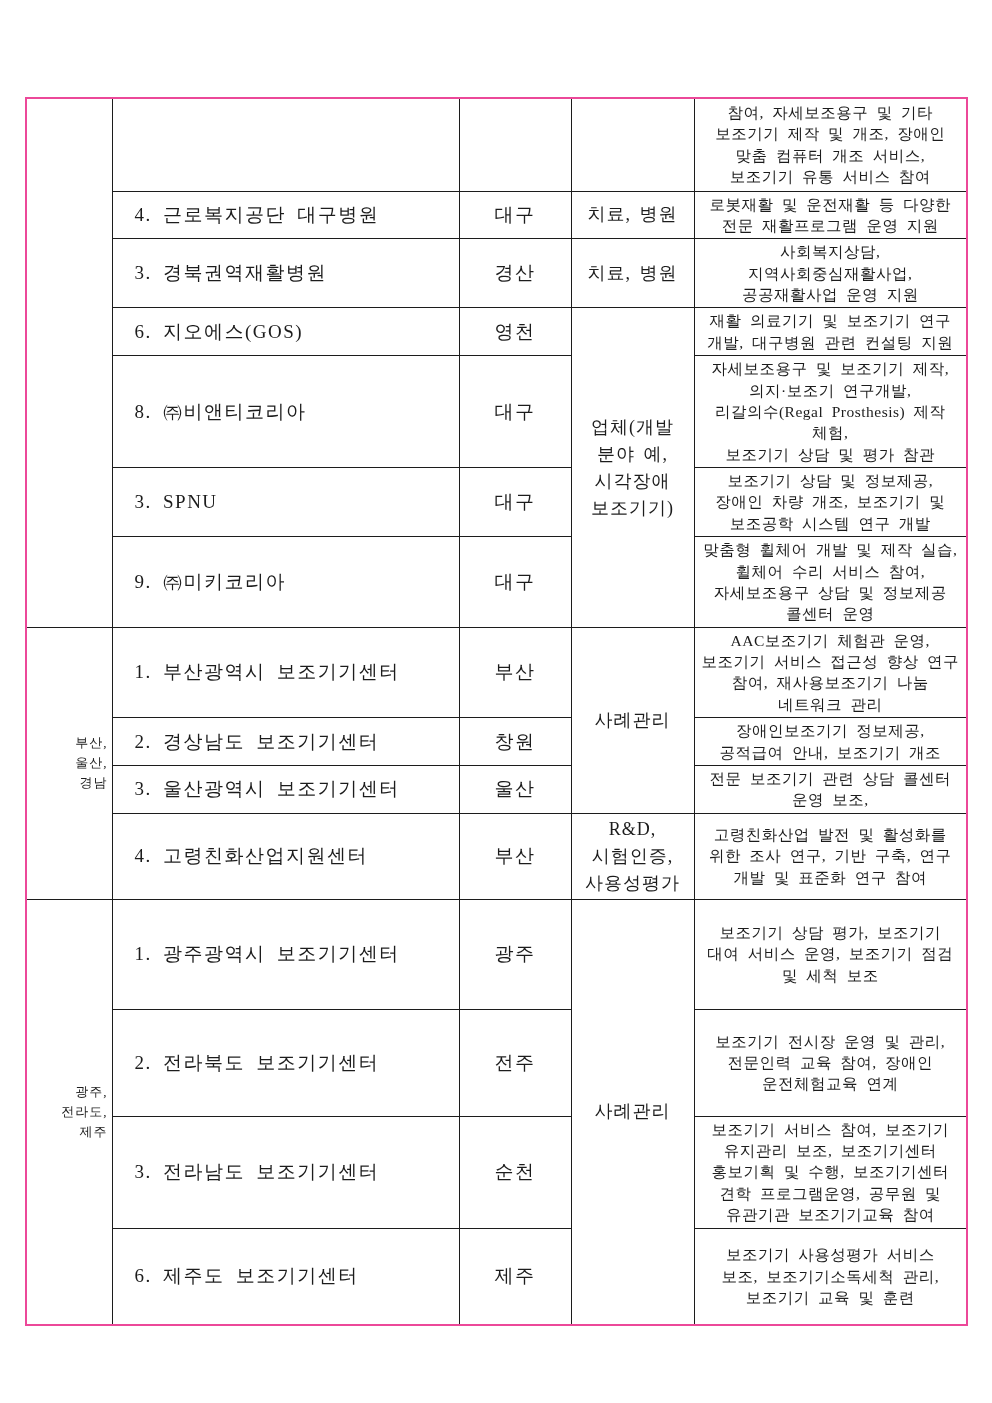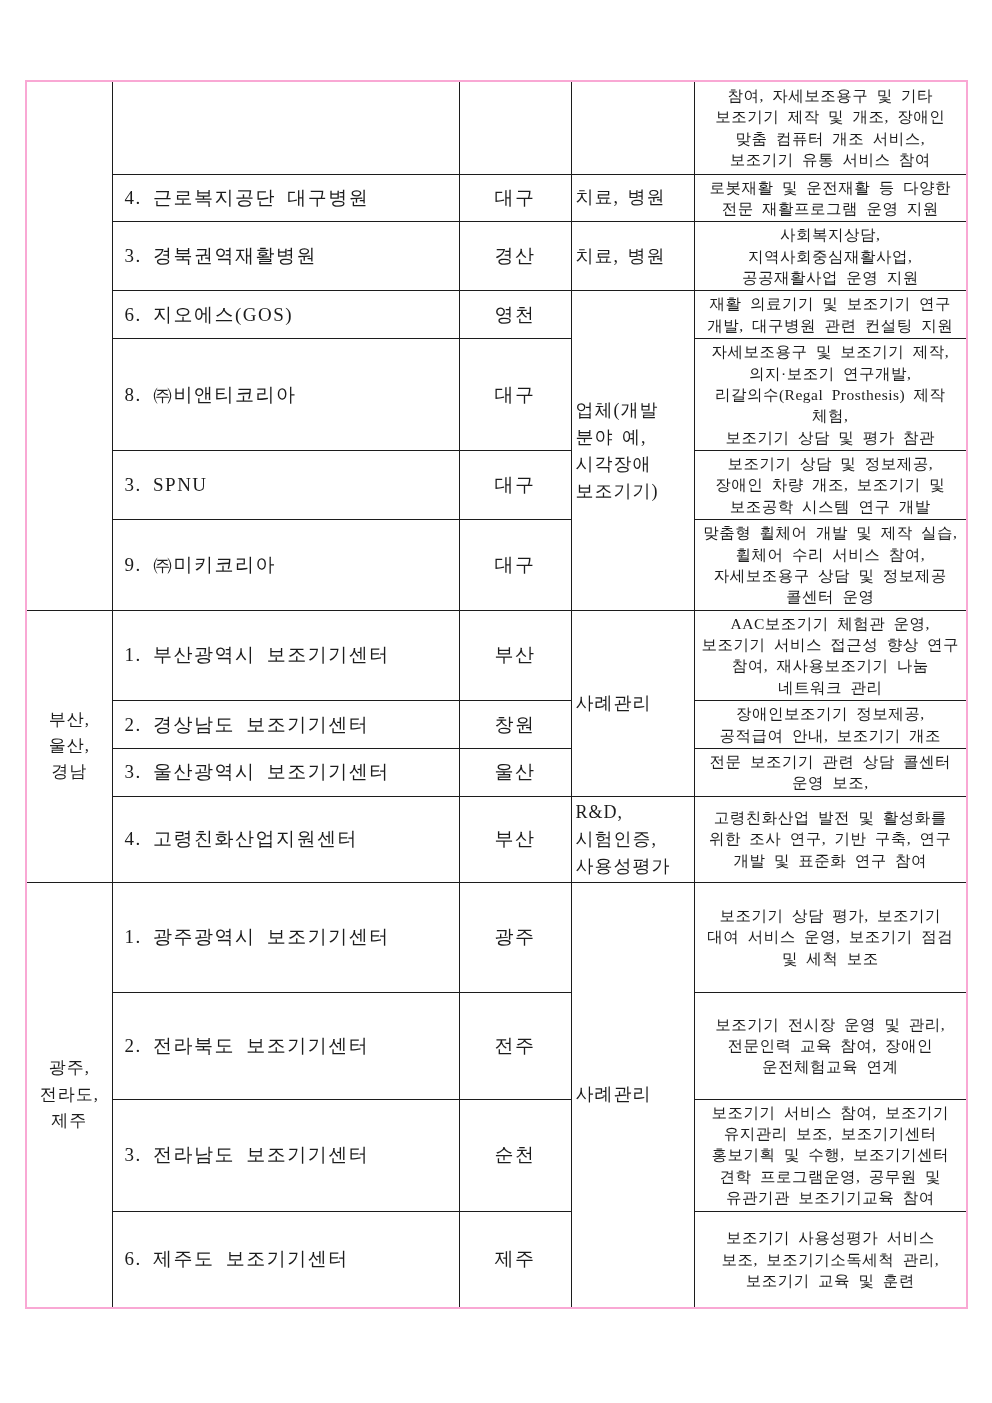--- a/index.html
+++ b/index.html
@@ -10,25 +10,25 @@
   body {
     position: relative;
     width: 992px;
     height: 1403px;
     font-family: "Liberation Serif", "DejaVu Serif", serif;
     color: #1c1c1c;
   }
   table.doc-table {
     position: absolute;
     left: 25px;
-    top: 80px;
+    top: 97px;
     width: 941px;
     border-collapse: collapse;
     table-layout: fixed;
-    border: 2px solid #f9a8d4;
+    border: 2px solid #ec4899;
   }
   .doc-table td {
     border: 1px solid #1c1c1c;
     vertical-align: middle;
     padding: 2px 4px;
     overflow: hidden;
   }
   
   col.c-region { width: 86px; }
   col.c-inst   { width: 347px; }
@@ -47,43 +47,43 @@
   tr.r7  { height: 88px; }
   tr.r8  { height: 44px; }
   tr.r9  { height: 38px; }
   tr.r10 { height: 76px; }
   tr.r11 { height: 110px; }
   tr.r12 { height: 107px; }
   tr.r13 { height: 112px; }
   tr.r14 { height: 97px; }
 
   td.region {
-    text-align: center;
-    font-size: 17px;
+    text-align: right;
+    font-size: 13px;
     line-height: 1.55;
     white-space: pre-line;
     letter-spacing: 1px;
     margin-left: 20px;
   }
   td.inst {
     text-align: left;
     font-size: 19px;
-    padding-left: 12px;
+    padding-left: 22px;
     letter-spacing: 1.5px;
     word-spacing: 5px;
     white-space: nowrap;
   }
   td.city {
     text-align: center;
     font-size: 19px;
     letter-spacing: 1.5px;
     margin-left: 48px;
   }
   td.cat {
-    text-align: left;
+    text-align: center;
     font-size: 18px;
     line-height: 1.5;
     white-space: pre-line;
     letter-spacing: 1px;
     word-spacing: 3px;
   }
   td.desc {
     text-align: center;
     font-size: 15.5px;
     line-height: 1.38;

